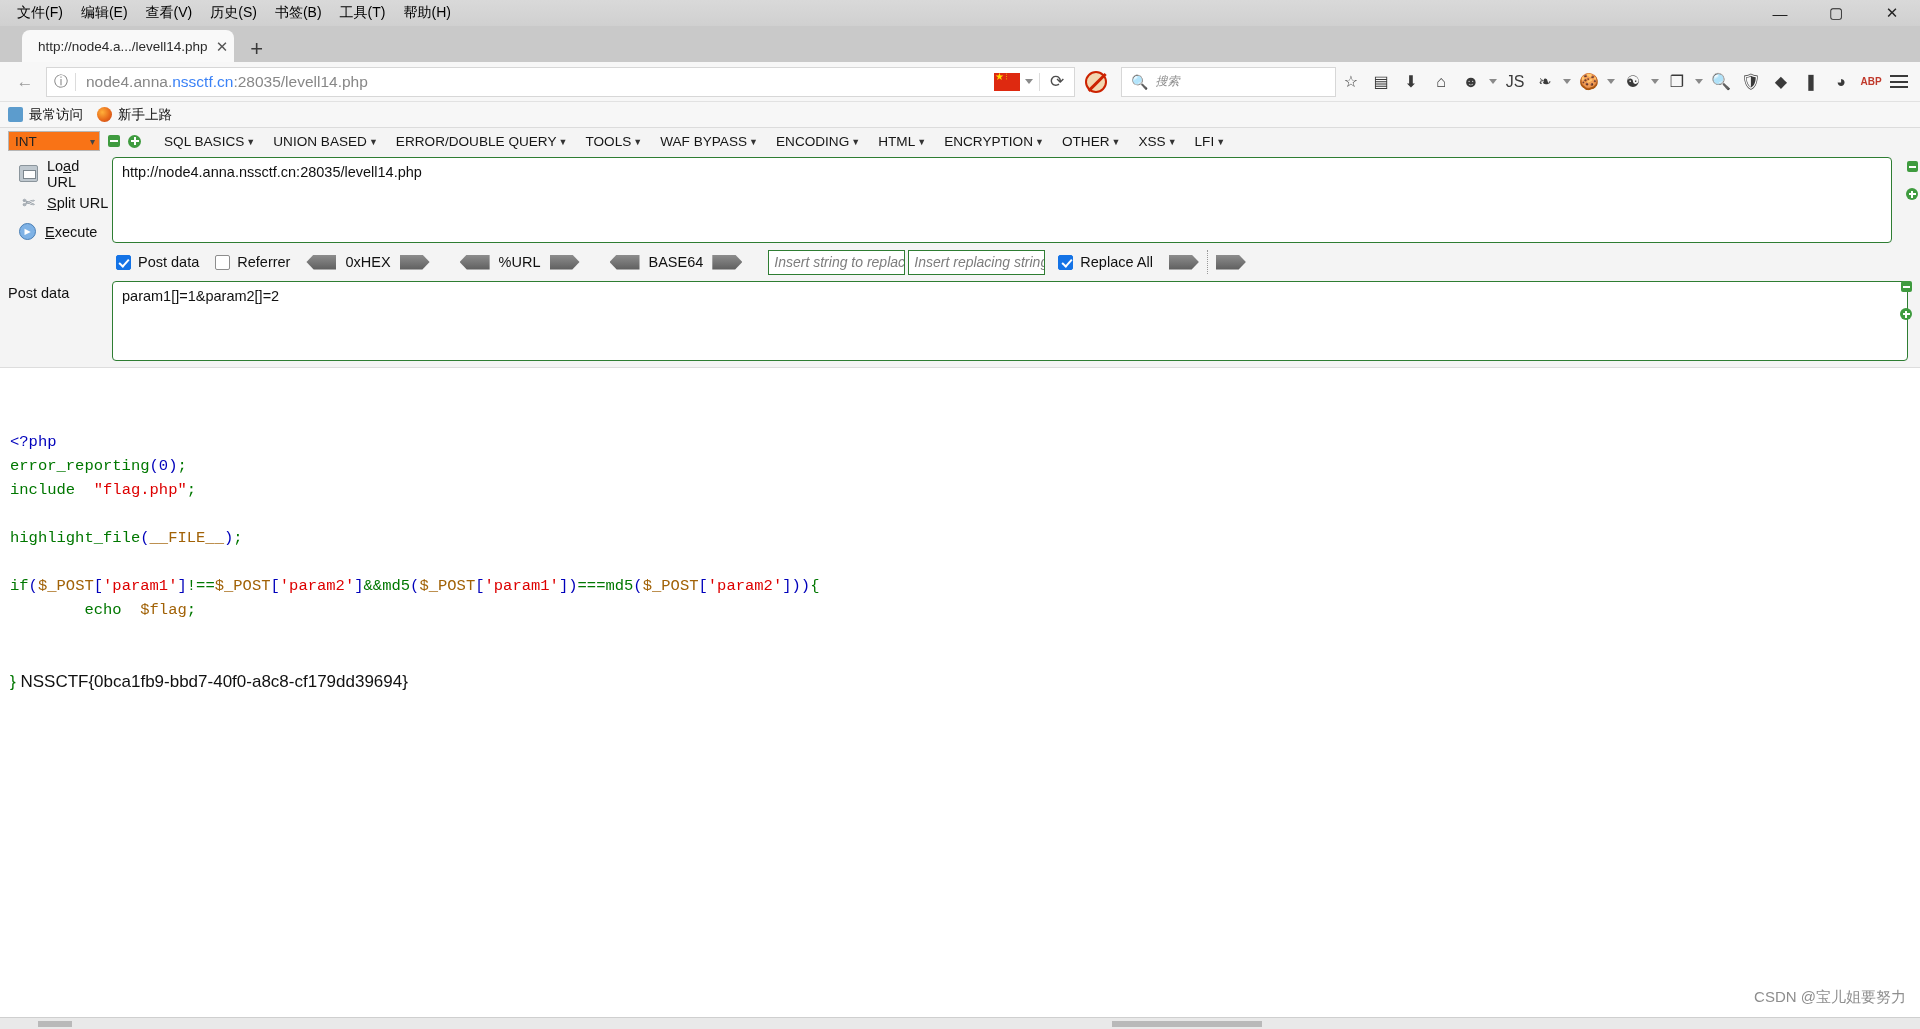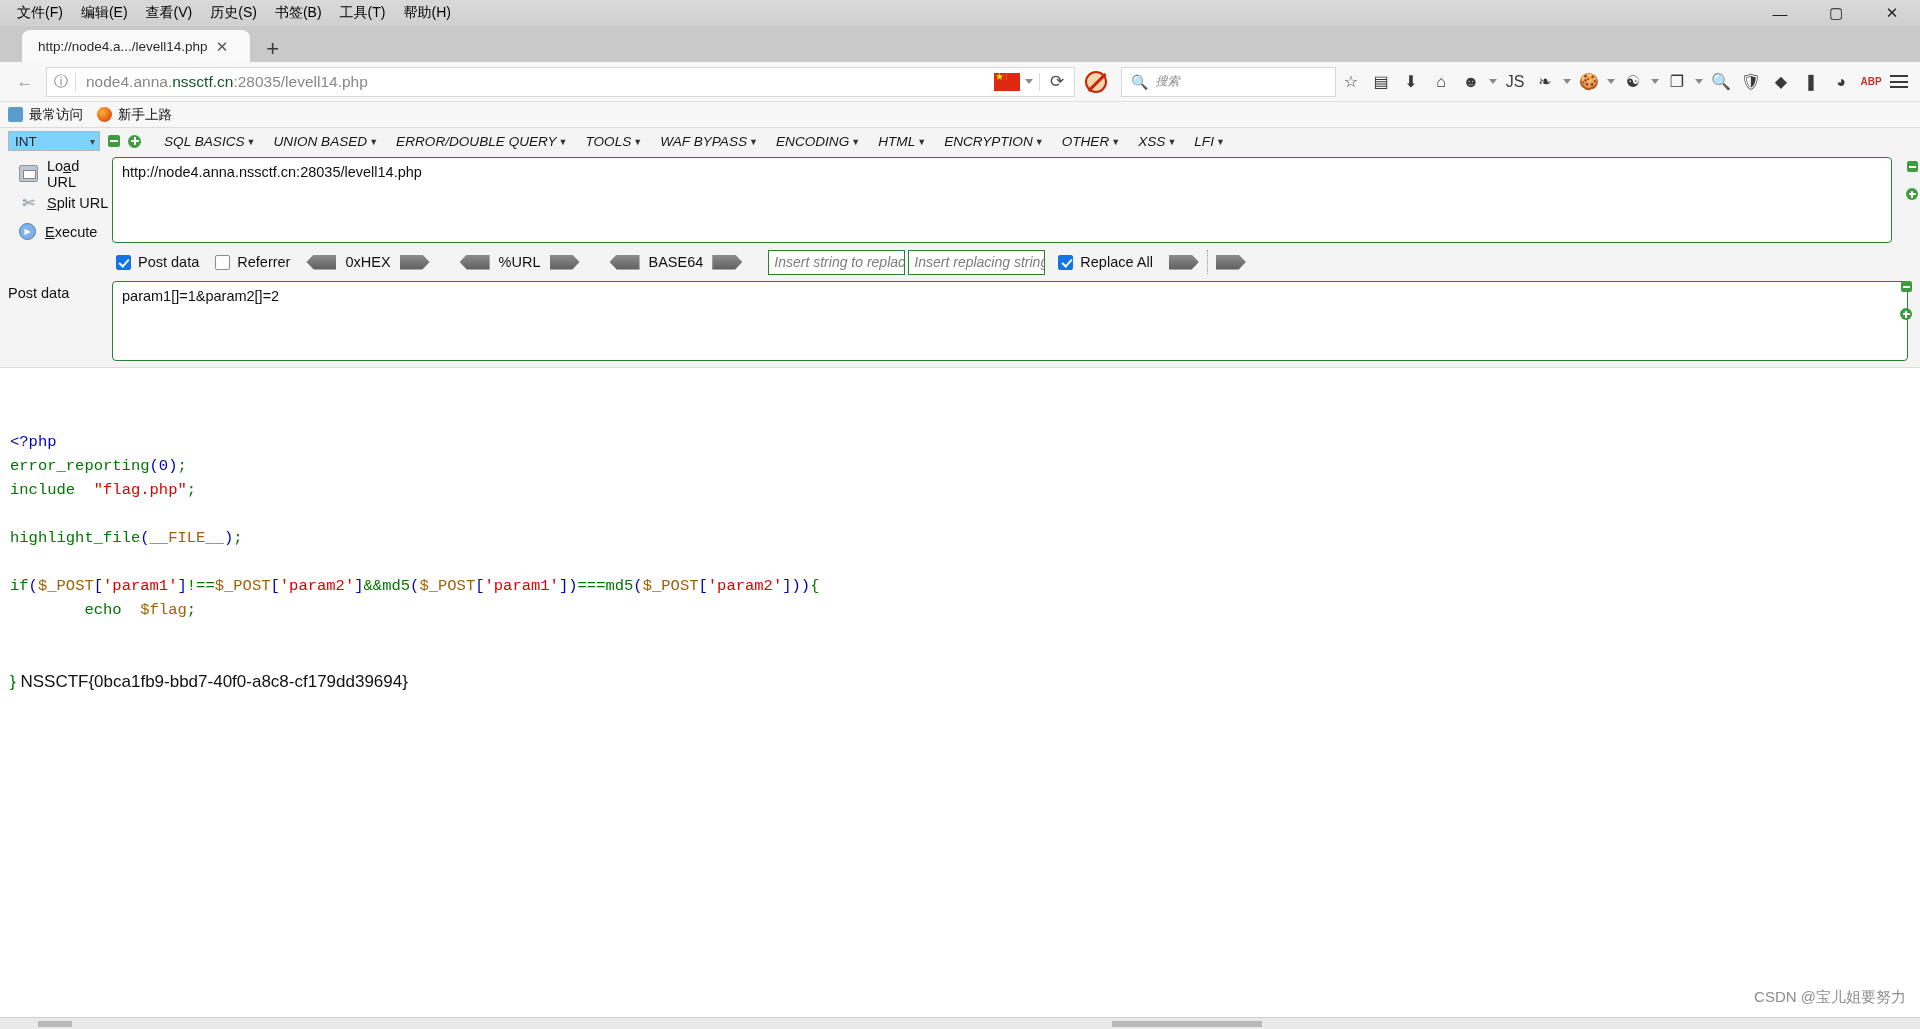--- a/index.html
+++ b/index.html
@@ -48,21 +48,21 @@
     display: flex;
     align-items: flex-end;
     padding-left: 22px;
     position: relative;
   }
   .tab {
     height: 32px;
     background: #f9f9f9;
     border-radius: 8px 8px 0 0;
     display: flex; align-items: center;
-    padding: 0 22px 0 16px;
+    padding: 0 6px 0 16px;
     min-width: 200px;
     max-width: 260px;
     font-size: 13.5px;
     color: #2b2b2b;
   }
   .tab .label {
     flex: 1;
     white-space: nowrap;
     overflow: hidden;
   }
@@ -112,21 +112,21 @@
   }
   .vsep { width:1px; height:18px; background:#dcdcdc; flex:0 0 auto; }
   .urltext {
     flex: 1 1 auto;
     font-size: 15.5px;
     color: #878787;
     padding-left: 10px;
     white-space: nowrap;
     overflow: hidden;
   }
-  .urltext b { color: #14532d; font-weight: 400; }
+  .urltext b { color: #3b82f6; font-weight: 400; }
   .urltext .dim { color:#878787; }
   .flagbtn {
     flex: 0 0 auto;
     display:flex; align-items:center; gap:5px;
     padding: 0 6px;
   }
   .cnflag {
     width: 26px; height: 18px;
     background: #de2910;
     position: relative;
@@ -209,21 +209,21 @@
   .hb-menurow {
     display:flex; align-items:center;
     height: 26px;
     padding-left: 8px;
     gap: 0px;
     font-size: 13.5px;
   }
   .hb-select {
     width: 92px; height: 20px;
     border: 1px solid #b6b6b6;
-    background:#7dd3fc;
+    background:#f97316;
     display:flex; align-items:center; justify-content:space-between;
     padding: 0 4px 0 6px;
     font-size: 13.5px; color:#222;
     margin-right: 8px;
   }
   .hb-select .cv { font-size: 10px; color:#444; }
   .hb-pm { display:flex; align-items:center; gap:8px; margin-right:14px;}
   .minus-btn {
     width:12px;height:12px;background:#3f9b3f;border-radius:2px;position:relative;
   }
@@ -232,21 +232,20 @@
     width:13px;height:13px;background:#3f9b3f;border-radius:50%;position:relative;
   }
   .plus-btn::after{content:"";position:absolute;left:2.5px;top:5.5px;width:8px;height:2px;background:#fff;}
   .plus-btn::before{content:"";position:absolute;left:5.5px;top:2.5px;width:2px;height:8px;background:#fff;}
   .hb-menuitem {
     padding: 2px 9px;
     color:#161616;
     font-size: 13.6px;
     white-space: nowrap;
     cursor:pointer;
-    font-style:italic;
   }
   .hb-menuitem .dn { font-size:9px; vertical-align: middle; margin-left:2px; color:#333;}
 
   .hb-body { display:flex; padding: 3px 0 0 0; }
   .hb-left {
     width: 112px;
     flex: 0 0 112px;
     padding-top: 2px;
   }
   .hb-act {

